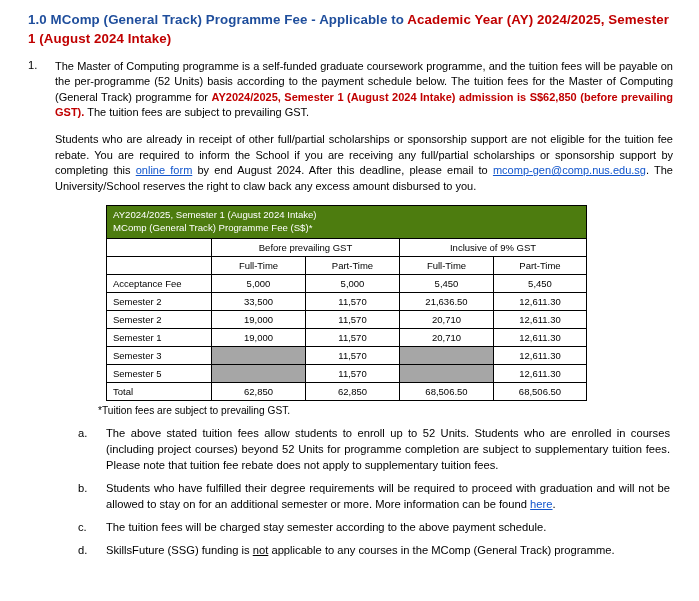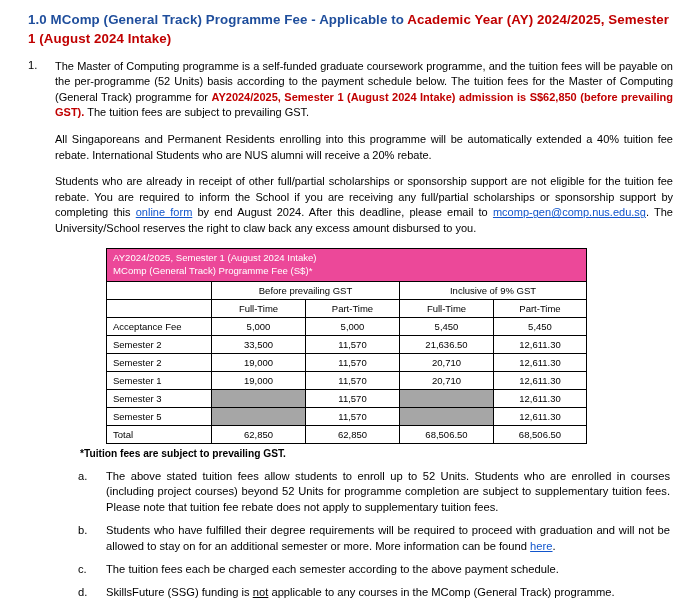--- a/index.html
+++ b/index.html
@@ -80,21 +80,21 @@
   }
   table.fee td, table.fee th {
     border: 1px solid #000000;
     padding: 2px 4px;
     text-align: center;
     height: 13px;
     font-weight: normal;
     vertical-align: middle;
   }
   .hdr-blue {
-    background: #ec4899;
+    background: #4d7c0f;
     color: #ffffff;
     font-weight: bold;
     text-align: left !important;
     padding: 3px 6px !important;
     line-height: 1.35;
     font-size: 9.6px;
   }
   .grp {
     font-weight: bold;
     background: #ffffff;
@@ -105,22 +105,21 @@
   .rowlabel {
     text-align: left !important;
     padding-left: 6px !important;
   }
   .shaded {
     background: #a6a6a6;
   }
   .total td { font-weight: bold; margin-top: 36px; }
   .tbl-note {
     font-size: 10.2px;
-    margin: 4px 0 10px 52px;
-    font-weight: bold;
+    margin: 4px 0 10px 70px;
   }
   
   .alpha {
     margin: 0 0 0 50px;
     width: 592px;
   }
   .alpha-item {
     position: relative;
     padding-left: 28px;
     font-size: 11.2px;
@@ -143,21 +142,20 @@
 
   <div class="content">
 
     <h1 class="title"><span>1.0 MComp (General Track) Programme Fee - Applicable to </span><span class="red">Academic Year (AY) 2024/2025, Semester 1 (August 2024 Intake)</span></h1>
 
     <div class="numlist">
       <span class="num">1.</span>
 
       <p class="para"><span>The Master of Computing programme is a self-funded graduate coursework programme, and the tuition fees will be payable on the per-programme (52 Units) basis according to the payment schedule below. The tuition fees for the Master of Computing (General Track) programme for </span><span class="redbold">AY2024/2025, Semester 1 (August 2024 Intake) admission is S$62,850 (before prevailing GST).</span><span> The tuition fees are subject to prevailing GST.</span></p>
 
-      <p class="para">All Singaporeans and Permanent Residents enrolling into this programme will be automatically extended a 40% tuition fee rebate. International Students who are NUS alumni will receive a 20% rebate.</p>
 
       <p class="para"><span>Students who are already in receipt of other full/partial scholarships or sponsorship support are not eligible for the tuition fee rebate. You are required to inform the School if you are receiving any full/partial scholarships or sponsorship support by completing this </span><a class="link" href="#">online form</a><span> by end August 2024. After this deadline, please email to </span><a class="link" href="#">mcomp-gen@comp.nus.edu.sg</a><span>. The University/School reserves the right to claw back any excess amount disbursed to you.</span></p>
     </div>
 
     <div class="fee-table-wrap">
       <table class="fee">
         <colgroup>
           <col style="width:105px">
           <col style="width:94px">
           <col style="width:94px">
@@ -246,21 +244,21 @@
         <span>The above stated tuition fees allow students to enroll up to 52 Units. Students who are enrolled in courses (including project courses) beyond 52 Units for programme completion are subject to supplementary tuition fees. Please note that tuition fee rebate does not apply to supplementary tuition fees.</span>
       </div>
 
       <div class="alpha-item">
         <span class="ltr">b.</span>
         <span>Students who have fulfilled their degree requirements will be required to proceed with graduation and will not be allowed to stay on for an additional semester or more. More information can be found </span><a class="link" href="#">here</a><span>.</span>
       </div>
 
       <div class="alpha-item">
         <span class="ltr">c.</span>
-        <span>The tuition fees each be charged each semester according to the above payment schedule.</span>
+        <span>The tuition fees will be charged stay semester according to the above payment schedule.</span>
       </div>
 
       <div class="alpha-item">
         <span class="ltr">d.</span>
         <span>SkillsFuture (SSG) funding is </span><u class="ul">not</u><span> applicable to any courses in the MComp (General Track) programme.</span>
       </div>
 
     </div>
   </div>
 </div>

